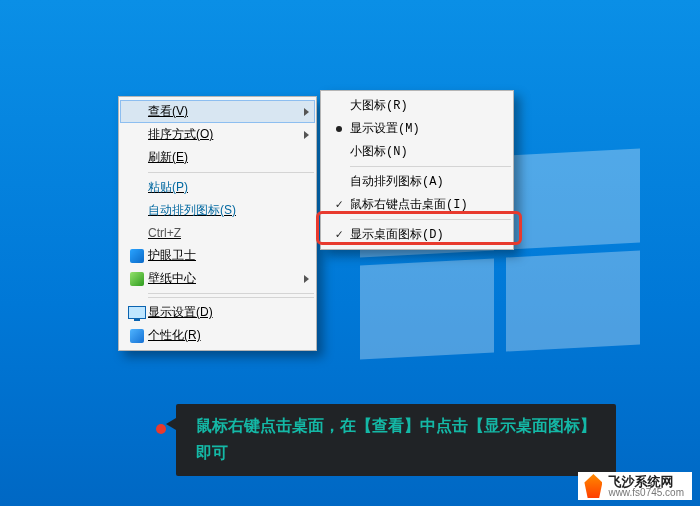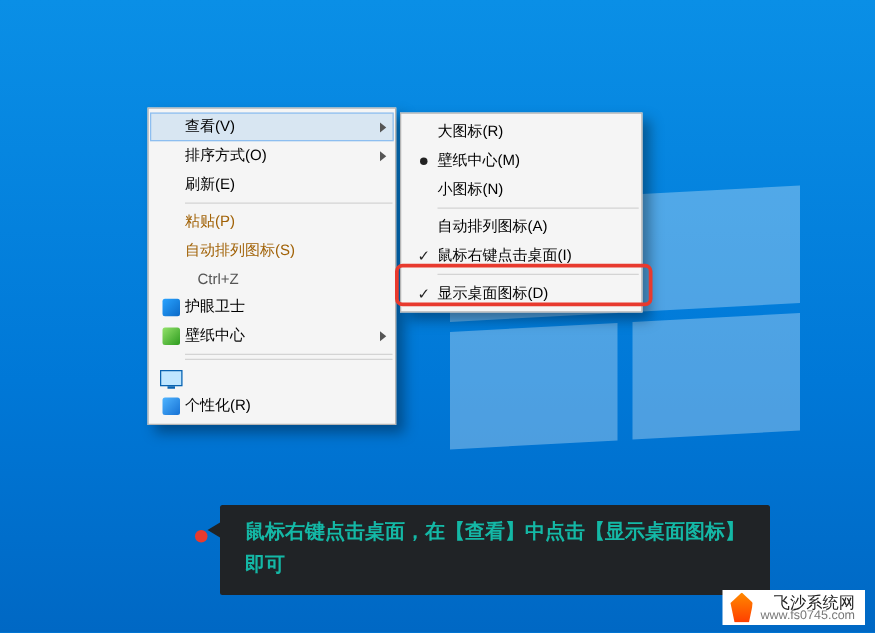--- a/index.html
+++ b/index.html
@@ -40,50 +40,52 @@
     position: absolute;
     background: #f5f5f5;
     border: 1px solid #b5b5b5;
     box-shadow: 6px 6px 10px rgba(0,0,0,.35);
     font-size: 12px;
     color: #000;
     padding: 3px 1px;
   }
   .context-menu.main {
     left: 118px;
-    top: 86px;
+    top: 96px;
     width: 195px;
+    text-decoration: underline;
   }
   .context-menu.sub {
     left: 320px;
     top: 90px;
     width: 190px;
+    font-family: Liberation Mono, monospace;
   }
   .menu-item {
     display: flex;
     align-items: center;
     padding: 3px 6px 3px 6px;
     white-space: nowrap;
   }
   .menu-item.hover {
     background: #d8e6f2;
     border: 1px solid #8dbef0;
     padding: 2px 5px 2px 5px;
   }
-  .menu-item.disabled { color: #a16207; }
+  .menu-item.disabled { color: #0369a1; }
   .icon-slot {
     width: 22px;
     height: 16px;
     display: flex;
     align-items: center;
     justify-content: center;
     flex-shrink: 0;
   }
   .label { flex: 1; }
-  .shortcut { color: #555; margin-left: 10px; }
+  .shortcut { color: #555; }
   .arrow {
     width: 0; height: 0;
     border-top: 4px solid transparent;
     border-bottom: 4px solid transparent;
     border-left: 5px solid #555;
     margin-left: auto;
   }
   .sep {
     height: 1px;
     background: #d4d4d4;
@@ -157,21 +159,21 @@
     display: flex;
     align-items: center;
     gap: 6px;
     font-size: 13px;
   }
   .watermark .logo-f {
     width: 18px; height: 24px;
     background: linear-gradient(180deg,#ff8a00,#ff3e00);
     clip-path: polygon(50% 0,100% 35%,82% 100%,18% 100%,0 35%);
   }
-  .watermark .title { font-weight: 400; color:#222; line-height:1;text-align:right; }
+  .watermark .title { font-weight: 700; color:#222; line-height:1; }
   .watermark .url { font-size: 10px; color:#777; line-height:1; }
 </style>
 </head>
 <body>
 
 <div class="desktop">
   <div class="win-logo">
     <div class="q q1"></div>
       <div class="q q2"></div>
       <div class="q q3"></div>
@@ -218,39 +220,40 @@
         </span>
       <span class="label">壁纸中心</span>
       <span class="arrow"></span>
     </div>
     <div class="sep"></div>
     <div class="sep"></div>
     <div class="menu-item">
       <span class="icon-slot">
           <span class="ico-display"></span>
         </span>
+      <span class="label">显示设置(D)</span>
     </div>
     <div class="menu-item">
       <span class="icon-slot">
           <span class="ico-pers"></span>
         </span>
       <span class="label">个性化(R)</span>
     </div>
   </div>
 
   <div class="context-menu sub">
     <div class="menu-item">
       <span class="icon-slot"></span>
       <span class="label">大图标(R)</span>
     </div>
     <div class="menu-item">
       <span class="icon-slot">
           <span class="radio"></span>
         </span>
-      <span class="label">壁纸中心(M)</span>
+      <span class="label">显示设置(M)</span>
     </div>
     <div class="menu-item">
       <span class="icon-slot"></span>
       <span class="label">小图标(N)</span>
     </div>
     <div class="sep"></div>
     <div class="menu-item">
       <span class="icon-slot"></span>
       <span class="label">自动排列图标(A)</span>
     </div>

